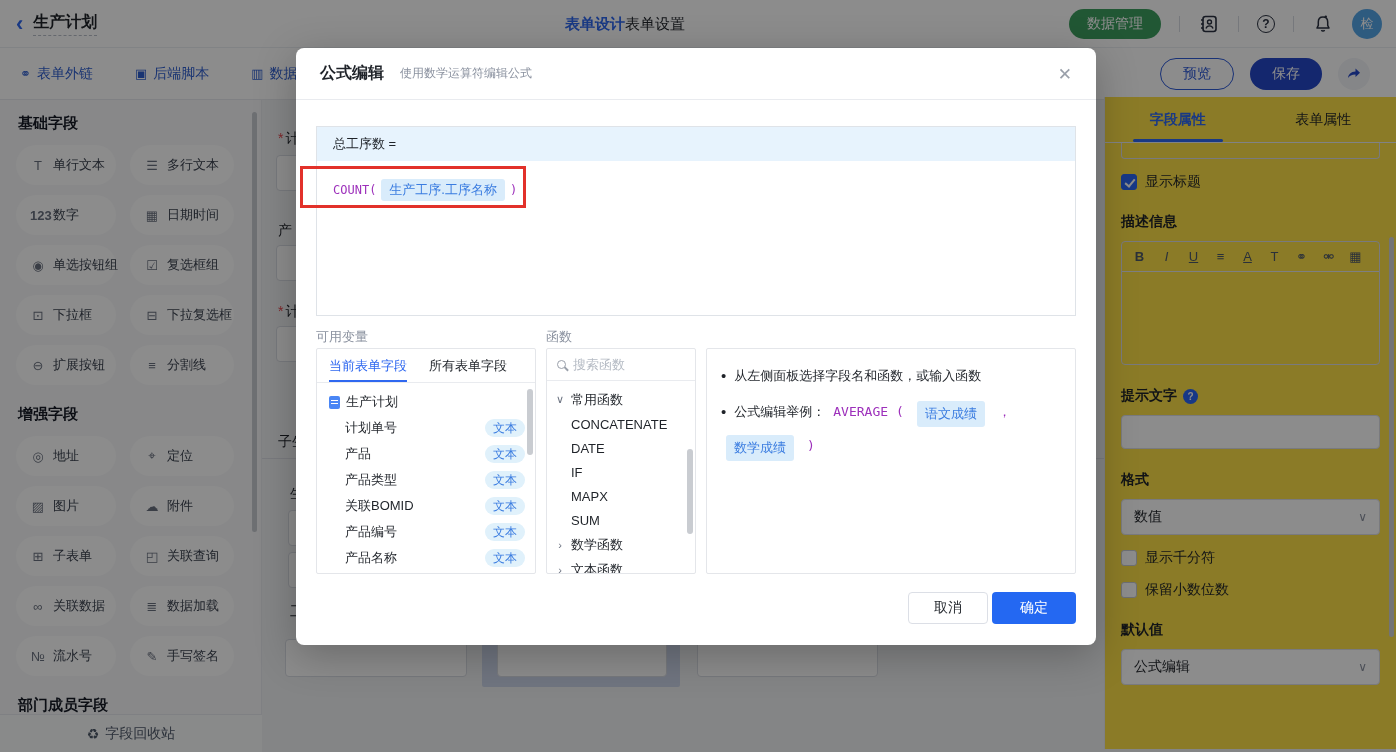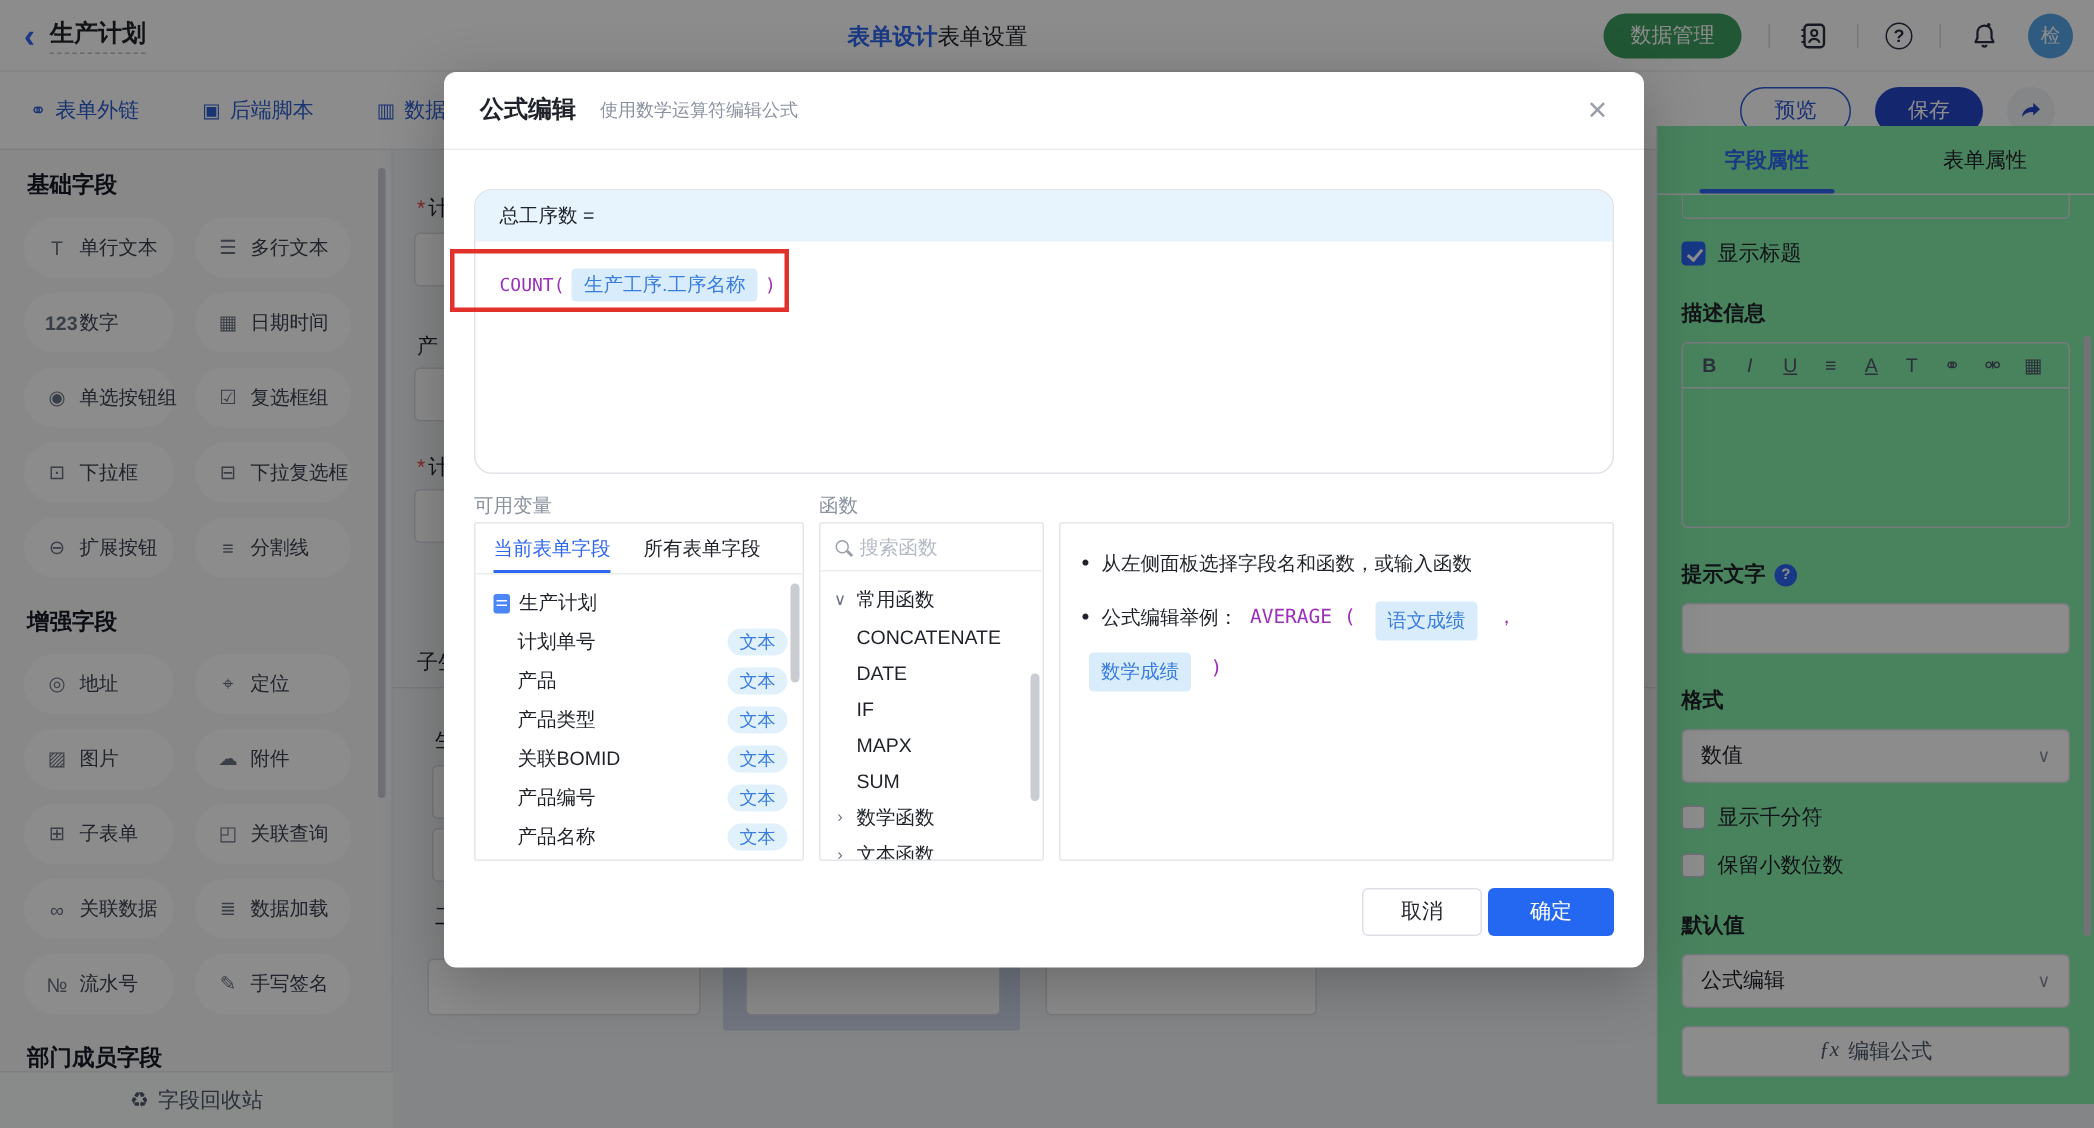--- a/index.html
+++ b/index.html
@@ -44,21 +44,21 @@
   
   .canvas { position:absolute; left:262px; top:100px; width:842px; height:652px; background:#f1f2f5; z-index:0; }
   .cv-label { position:absolute; font-size:14px; color:#1f2329; white-space:nowrap; }
   .req { color:#e5484d; margin-right:2px; }
   .cv-input { position:absolute; background:#fff; border:1px solid #d9dce3; border-radius:4px; }
   .cv-tab { position:absolute; font-size:14px; color:#1f2329; }
   .cv-rule { position:absolute; height:1px; background:#dcdfe5; }
   .cv-selected { position:absolute; background:#ccd6ea; border-radius:2px; }
 
   
-  .right-sidebar { position:absolute; left:1104px; top:84px; width:292px; height:652px; background:#86efac; border-left:1px solid #e8eaee; z-index:1; }
+  .right-sidebar { position:absolute; left:1104px; top:97px; width:292px; height:652px; background:#fde047; border-left:1px solid #e8eaee; z-index:1; }
   .rs-tabs { height:46px; display:flex; border-bottom:1px solid #eceef2; }
   .rs-tab { flex:1; display:flex; align-items:center; justify-content:center; font-size:14px; color:#1f2329; cursor:pointer; position:relative; }
   .rs-tab.active { color:#2f68f0; font-weight:bold; }
   .rs-tab.active::after { content:""; position:absolute; left:28px; right:28px; bottom:0; height:3px; background:#2f68f0; border-radius:2px; }
   .rs-body { padding:0 16px; position:relative; }
   .rs-cut-input { height:16px; border:1px solid #dcdfe6; border-top:none; border-radius:0 0 4px 4px; margin-top:0; }
   .rs-check { display:flex; align-items:center; gap:8px; margin-top:14px; font-size:14px; cursor:pointer; }
   .cbx { width:16px; height:16px; border:1px solid #c6cad2; border-radius:3px; background:#fff; position:relative; flex:none; }
   .cbx.on { background:#2a66f5; border-color:#2a66f5; }
   .cbx.on::after { content:""; position:absolute; left:4.5px; top:1.5px; width:4px; height:8px; border:2px solid #fff; border-top:none; border-left:none; transform:rotate(40deg); }
@@ -76,21 +76,21 @@
   .rs-scroll { position:absolute; right:2px; top:140px; width:5px; height:400px; background:#cfd2d8; border-radius:3px; }
 
   
   .overlay { position:absolute; inset:0; background:rgba(0,0,0,0.45); z-index:40; }
   .modal { position:absolute; left:296px; top:48px; width:800px; height:597px; background:#fff; border-radius:8px; box-shadow:0 10px 40px rgba(0,0,0,.25); z-index:50; }
   .modal-header { height:52px; display:flex; align-items:center; padding:0 24px; border-bottom:1px solid #e9ebef; }
   .modal-title { font-size:16px; font-weight:bold; }
   .modal-sub { font-size:12px; color:#8a919f; margin-left:16px; }
   .modal-close { position:absolute; right:24px; top:16px; font-size:17px; color:#9aa0aa; cursor:pointer; }
 
-  .formula-box { position:absolute; left:20px; top:78px; width:760px; height:190px; border:1px solid #dfe3e8; border-radius:12px; overflow:hidden; }
+  .formula-box { position:absolute; left:20px; top:78px; width:760px; height:190px; border:1px solid #dfe3e8; border-radius:0; overflow:hidden; }
   .formula-band { height:34px; background:#e7f3fd; display:flex; align-items:center; padding:0 16px; font-size:13px; color:#1f2329; }
   .formula-line { padding:18px 16px 0 16px; display:flex; align-items:center; font-size:13px; }
   .purple { color:#9d30bb; font-family:"DejaVu Sans Mono",monospace; font-size:12px; }
   .chip { background:#d9ecfb; color:#3a7ce0; border-radius:3px; padding:2px 8px; margin:0 5px; font-size:13px; cursor:pointer; }
 
   .panel-label { position:absolute; top:280px; font-size:13px; color:#8a919f; }
   .pl-vars { left:20px; } .pl-funcs { left:250px; }
   .panel { position:absolute; top:300px; border:1px solid #e4e6ea; border-radius:2px; background:#fff; overflow:hidden; }
   .vars-panel { left:20px; width:220px; height:226px; }
   .vars-tabs { height:34px; display:flex; align-items:center; border-bottom:1px solid #e9ebef; padding:0 12px; gap:22px; }
@@ -357,24 +357,20 @@
       </div>
       <div class="rs-check">
         <span class="cbx"></span>
         <span>保留小数位数</span>
       </div>
       <div class="rs-label">默认值</div>
       <div class="rs-select">
         <span>公式编辑</span>
         <span class="chev">∨</span>
       </div>
-      <div class="fx-btn">
-        <span class="fx-mark">ƒx</span>
-        <span>编辑公式</span>
-      </div>
     </div>
     <div class="rs-scroll"></div>
   </aside>
 
   <div class="overlay"></div>
 
   <section class="modal">
     <div class="modal-header">
       <span class="modal-title">公式编辑</span>
       <span class="modal-sub">使用数学运算符编辑公式</span>

